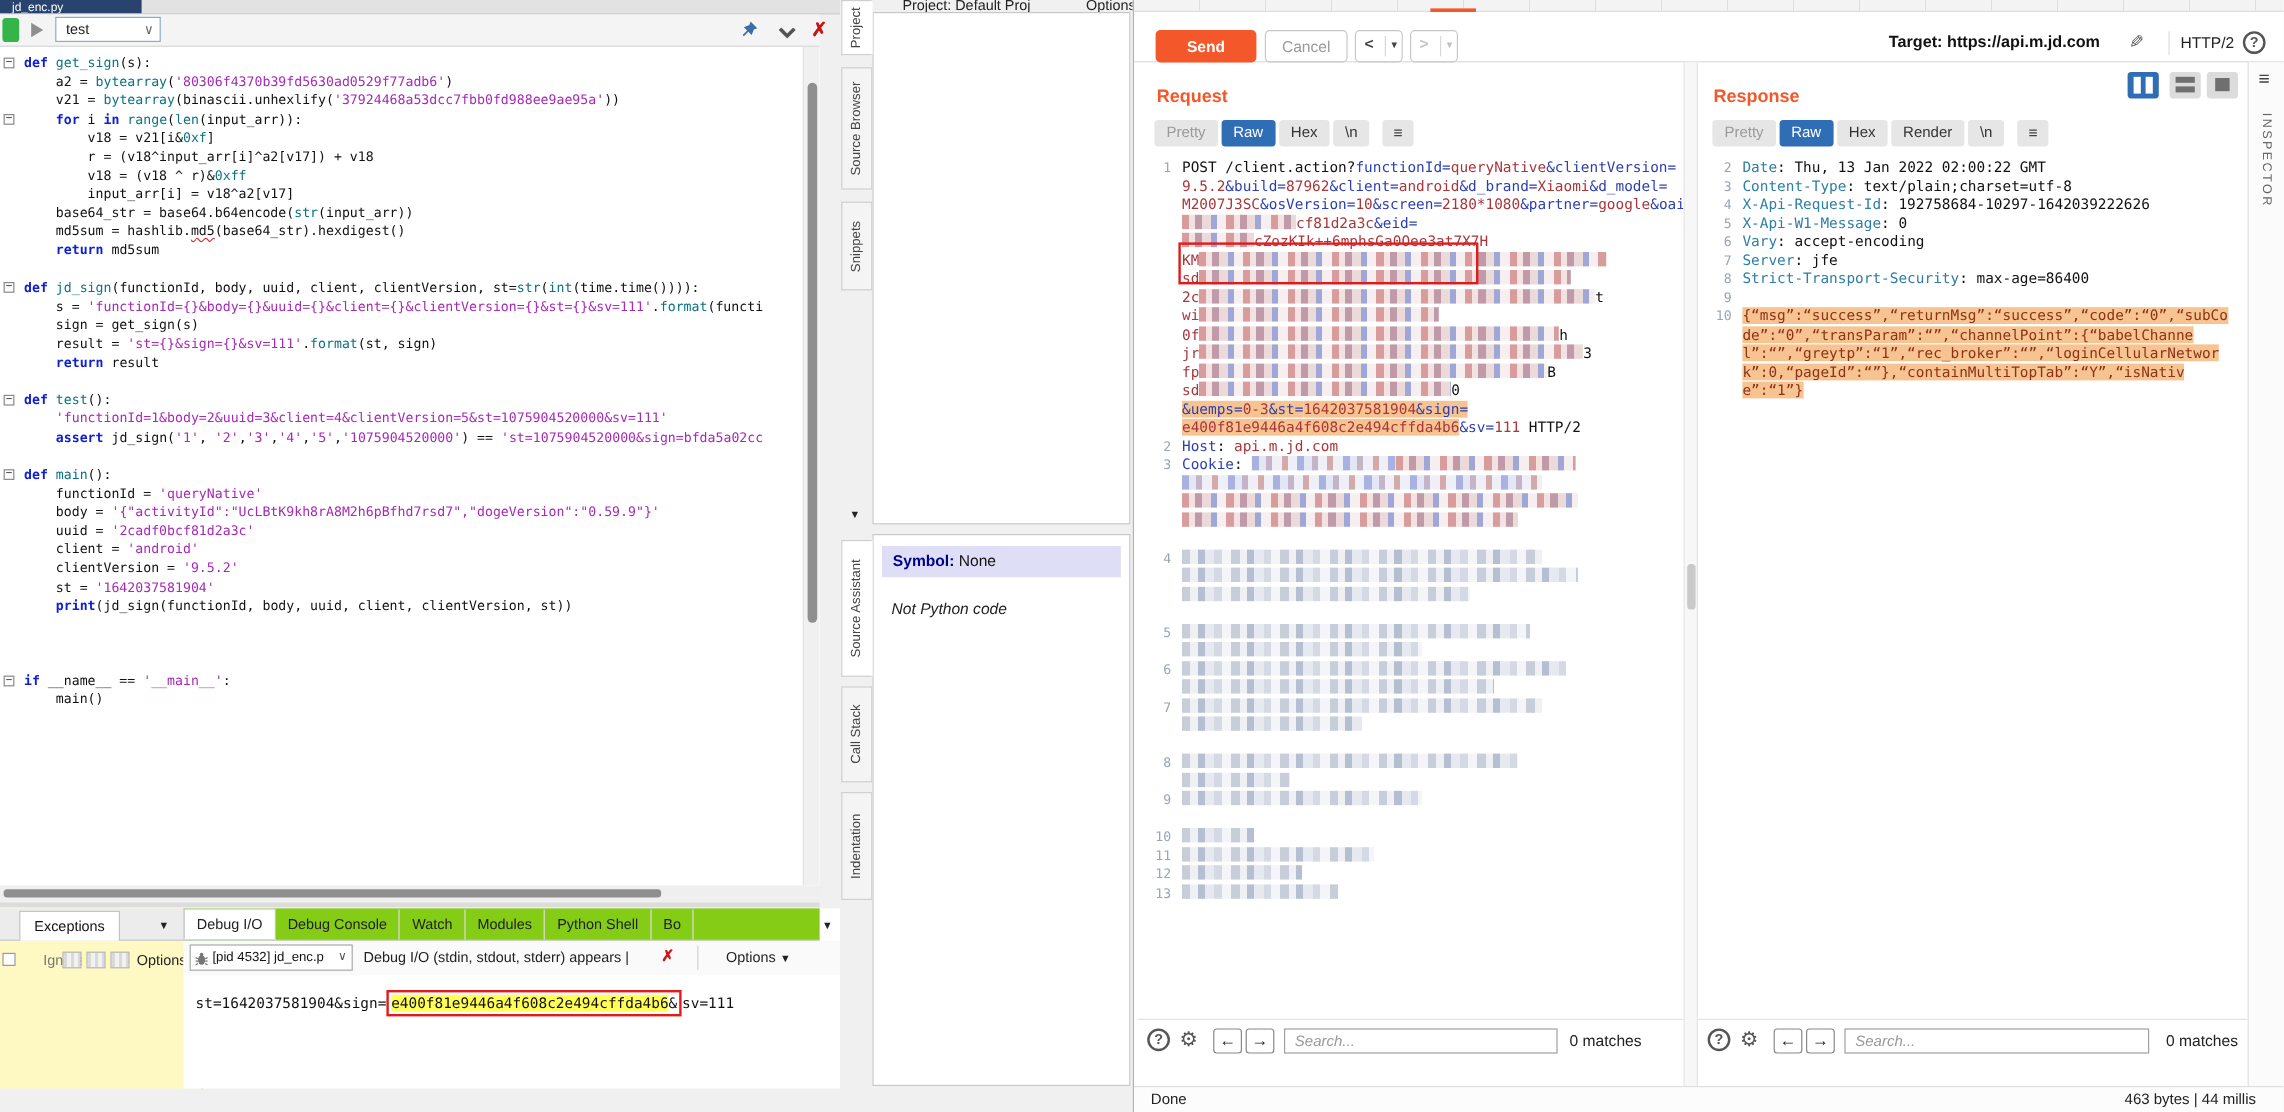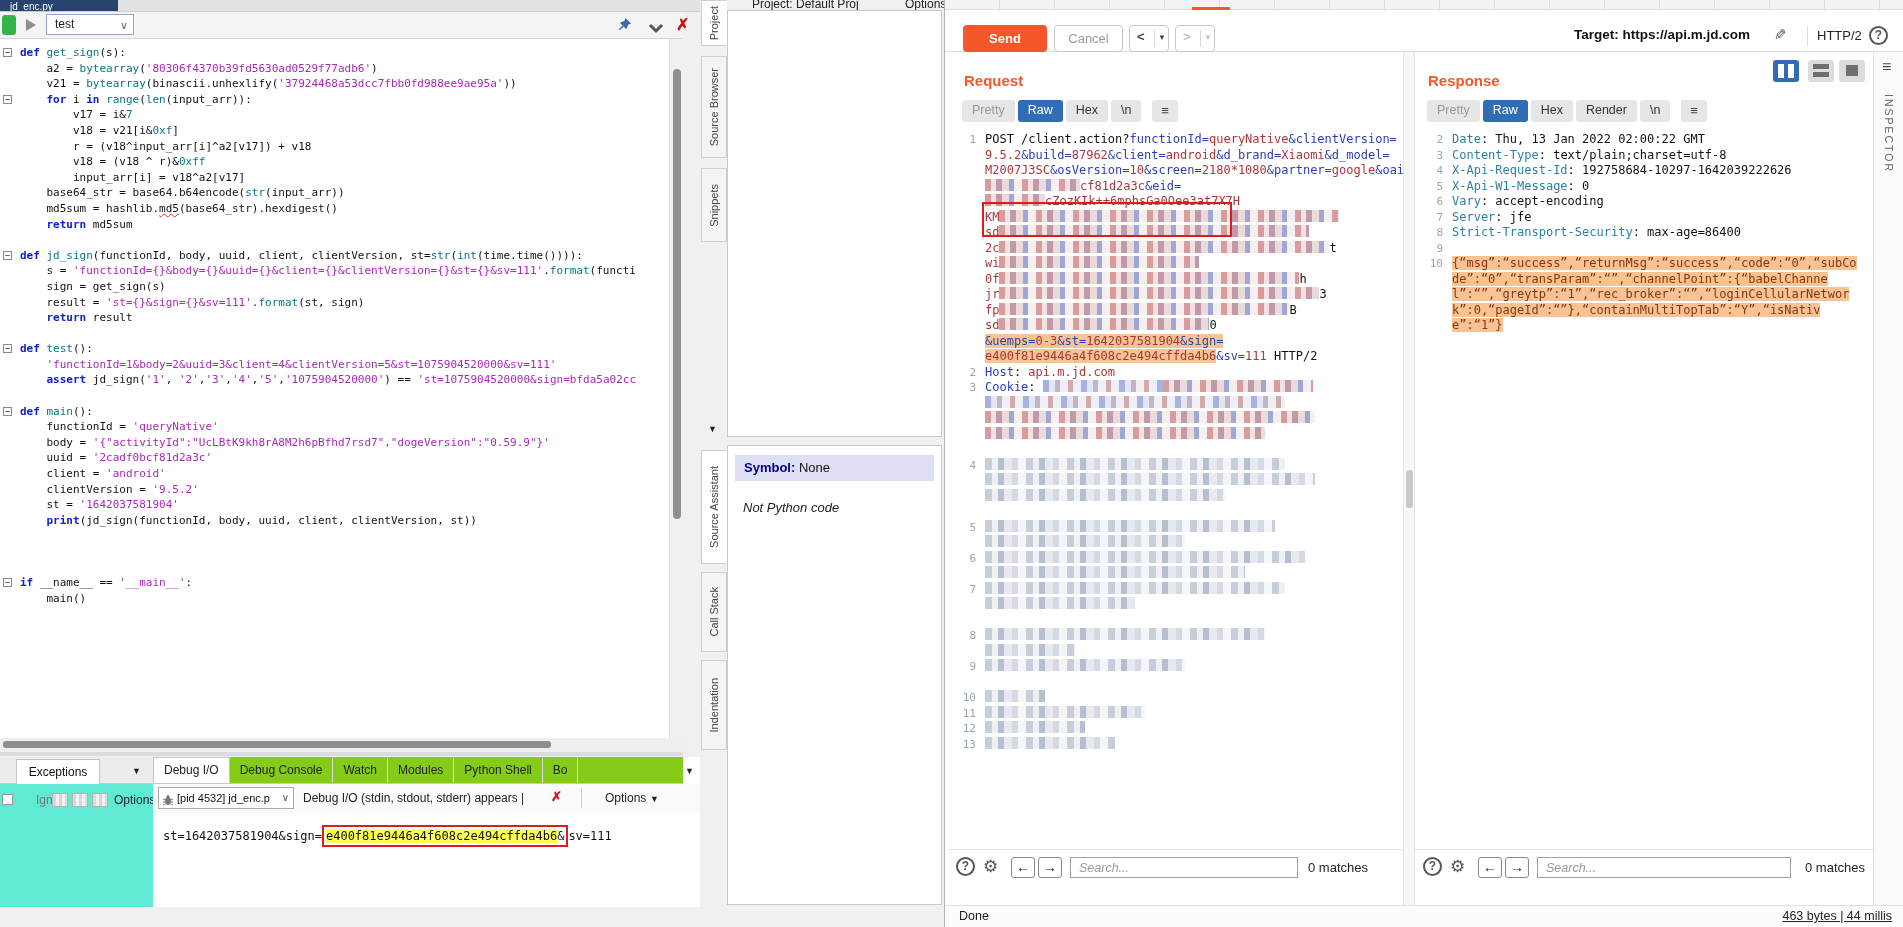--- a/index.html
+++ b/index.html
@@ -33,21 +33,21 @@
   
   .kw { color:#1021cf; font-weight:bold; }
   .fn { color:#0b7285; }
   .st { color:#a62ab5; }
   .nm { color:#0b7285; }
   .pl { color:#111; }
   .err { color:#111; text-decoration:underline wavy #e03131 1px; }
 
   
   #debug { position:absolute; left:0; top:757px; width:700px; height:150px; }
-  #exc-pane { position:absolute; left:0; top:0; width:169px; height:150px; background:#5eead4; border-right:1px solid #701a75; }
+  #exc-pane { position:absolute; left:0; top:0; width:169px; height:150px; background:#fef9c3; border-right:1px solid #701a75; }
   .tabrow { position:absolute; left:0; top:0; right:0; height:27px; background:#ececec; border-bottom:1px solid #c8c8c8; }
   #exc-tab { position:absolute; left:16px; top:2px; width:84px; height:25px; background:#fff; border:1px solid #c4c4c4; border-bottom:none; font-size:12px; text-align:center; line-height:24px; }
   .dd-arrow { font-size:9px; color:#222; }
   #exc-dd { position:absolute; left:132px; top:9px; }
   #ignore-row { position:absolute; left:0; top:33px; width:153px; height:22px; overflow:hidden; }
   #ignore-cb { position:absolute; left:2px; top:4px; width:11px; height:11px; border:1px solid #999; background:#fff; }
   #ignore-lbl { position:absolute; left:36px; top:3px; font-size:12px; color:#777; width:32px; overflow:hidden; white-space:nowrap;text-align:center; }
   .grid-icon { position:absolute; top:3px; width:16px; height:14px; border:1px solid #b5b5b5; background:
       repeating-linear-gradient(90deg,#d9d9d9 0 3px,#f2f2f2 3px 6px),
       repeating-linear-gradient(0deg,rgba(255,255,255,.6) 0 3px,rgba(190,190,190,.6) 3px 6px); }
@@ -162,21 +162,21 @@
   #resp-panel { position:absolute; left:470px; top:0; width:458px; height:905px; }
   #resp-panel .panel-title { left:13px; }
   #resp-panel .tabs { left:12px; }
 
   #inspector { position:absolute; left:928px; top:52px; width:31px; height:853px; background:#fbfbfb; border-left:1px solid #e0e0e0; }
   #insp-burger { position:absolute; left:8px; top:6px; font-size:16px; color:#444; }
   #insp-label { position:absolute; left:9px; top:42px; writing-mode:vertical-rl; font-size:10.5px; letter-spacing:2px; color:#666; }
 
   #h-status { position:absolute; left:0; top:905px; width:959px; height:22px; background:#fcfcfc; border-top:1px solid #e0e0e0; font-size:12.5px; color:#222; }
   #h-status .l { position:absolute; left:14px; top:3px; }
-  #h-status .r { position:absolute; right:12px; top:3px;text-decoration:underline; }
+  #h-status .r { position:absolute; right:24px; top:3px; }
 </style>
 </head>
 <body>
 
 <div id="ide">
   <div id="ide-tabbar">
     <div id="ide-tab">jd_enc.py</div>
   </div>
   <div id="ide-toolbar">
     <div id="dbg-green"></div>
@@ -189,21 +189,20 @@
           <path d="M2 1l6 6 6-6" stroke="#555" stroke-width="3" fill="none"></path>
         </svg></span>
     <span id="close-icon">✗</span>
   </div>
   <div id="editor">
     <div id="ide-code">
         <div class="cl ide-row"><span class="fold">−</span><span class="t"><span class="kw">def </span><span class="fn">get_sign</span><span class="pl">(s):</span></span></div>
         <div class="cl ide-row"><span class="t"><span class="pl">    a2 = </span><span class="fn">bytearray</span><span class="pl">(</span><span class="st">'80306f4370b39fd5630ad0529f77adb6'</span><span class="pl">)</span></span></div>
         <div class="cl ide-row"><span class="t"><span class="pl">    v21 = </span><span class="fn">bytearray</span><span class="pl">(binascii.unhexlify(</span><span class="st">'37924468a53dcc7fbb0fd988ee9ae95a'</span><span class="pl">))</span></span></div>
         <div class="cl ide-row"><span class="fold">−</span><span class="t"><span class="pl">    </span><span class="kw">for</span><span class="pl"> i </span><span class="kw">in</span><span class="pl"> </span><span class="fn">range</span><span class="pl">(</span><span class="fn">len</span><span class="pl">(input_arr)):</span></span></div>
-        <div class="cl ide-row"><span class="t"><span class="pl">        v17 = i&amp;</span><span class="nm">7</span></span></div>
         <div class="cl ide-row"><span class="t"><span class="pl">        v18 = v21[i&amp;</span><span class="nm">0xf</span><span class="pl">]</span></span></div>
         <div class="cl ide-row"><span class="t"><span class="pl">        r = (v18^input_arr[i]^a2[v17]) + v18</span></span></div>
         <div class="cl ide-row"><span class="t"><span class="pl">        v18 = (v18 ^ r)&amp;</span><span class="nm">0xff</span></span></div>
         <div class="cl ide-row"><span class="t"><span class="pl">        input_arr[i] = v18^a2[v17]</span></span></div>
         <div class="cl ide-row"><span class="t"><span class="pl">    base64_str = base64.b64encode(</span><span class="fn">str</span><span class="pl">(input_arr))</span></span></div>
         <div class="cl ide-row"><span class="t"><span class="pl">    md5sum = hashlib.</span><span class="err">md5</span><span class="pl">(base64_str).hexdigest()</span></span></div>
         <div class="cl ide-row"><span class="t"><span class="pl">    </span><span class="kw">return</span><span class="pl"> md5sum</span></span></div>
         <div class="cl ide-row"><span class="t"></span></div>
         <div class="cl ide-row"><span class="fold">−</span><span class="t"><span class="kw">def </span><span class="fn">jd_sign</span><span class="pl">(functionId, body, uuid, client, clientVersion, st=</span><span class="fn">str</span><span class="pl">(</span><span class="fn">int</span><span class="pl">(time.time()))):</span></span></div>
         <div class="cl ide-row"><span class="t"><span class="pl">    s = </span><span class="st">'functionId={}&amp;body={}&amp;uuid={}&amp;client={}&amp;clientVersion={}&amp;st={}&amp;sv=111'</span><span class="pl">.</span><span class="fn">format</span><span class="pl">(functi</span></span></div>

